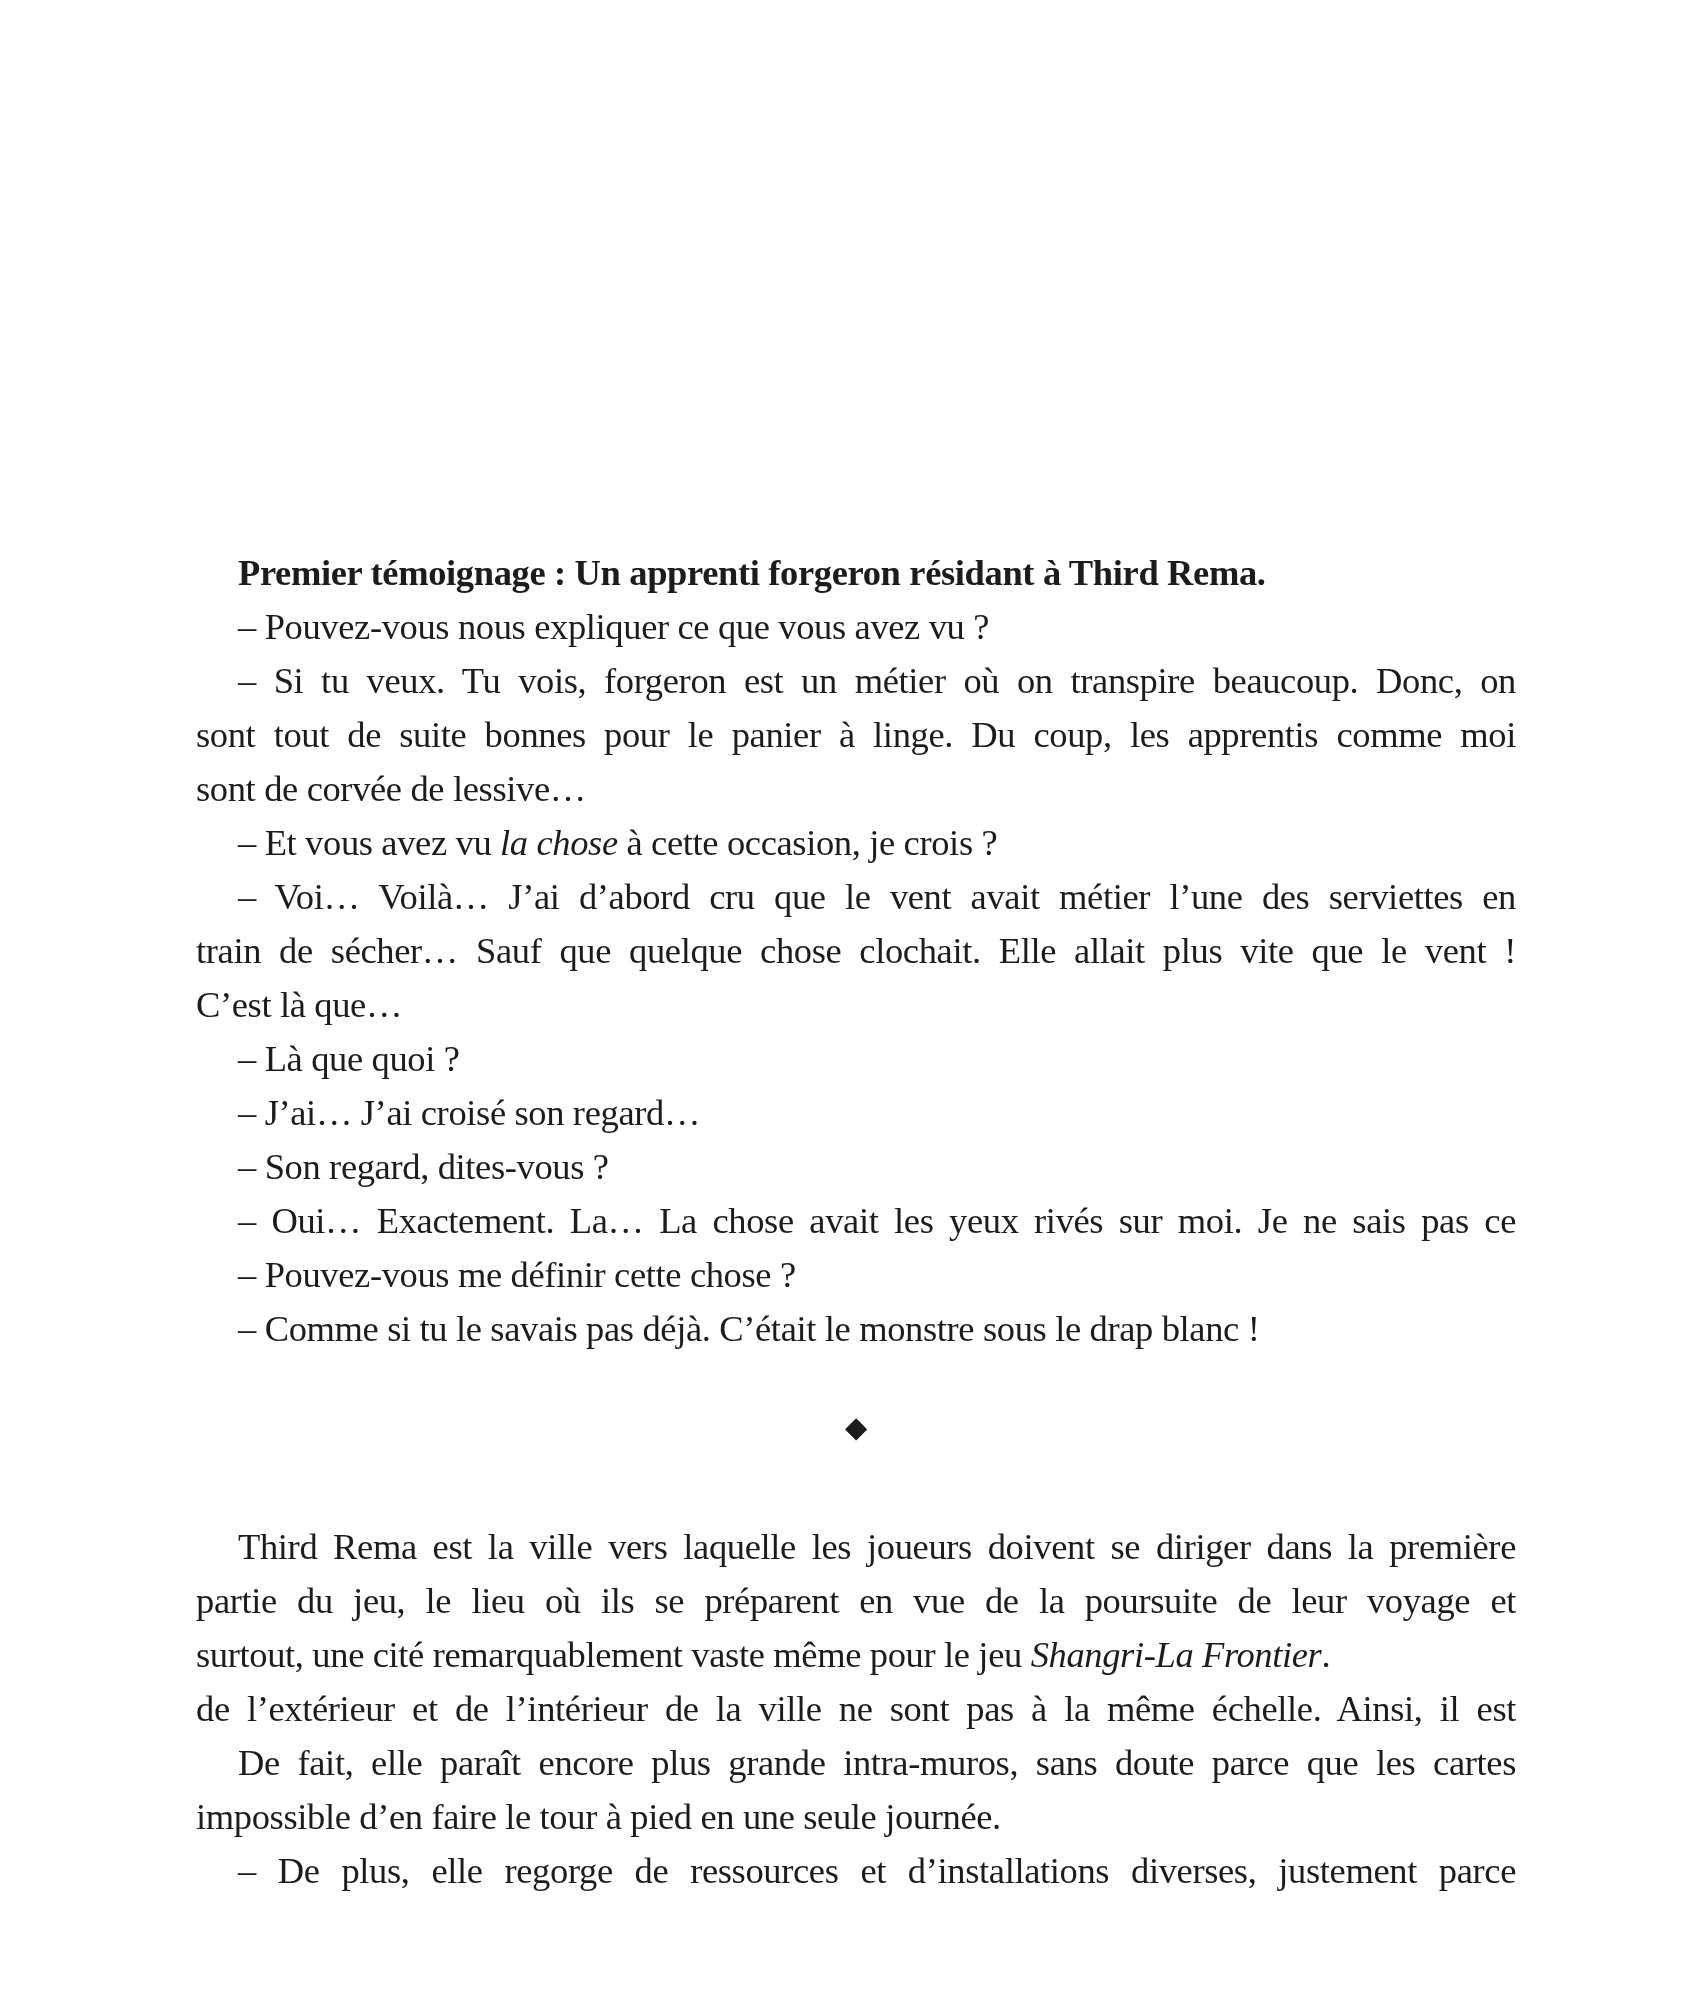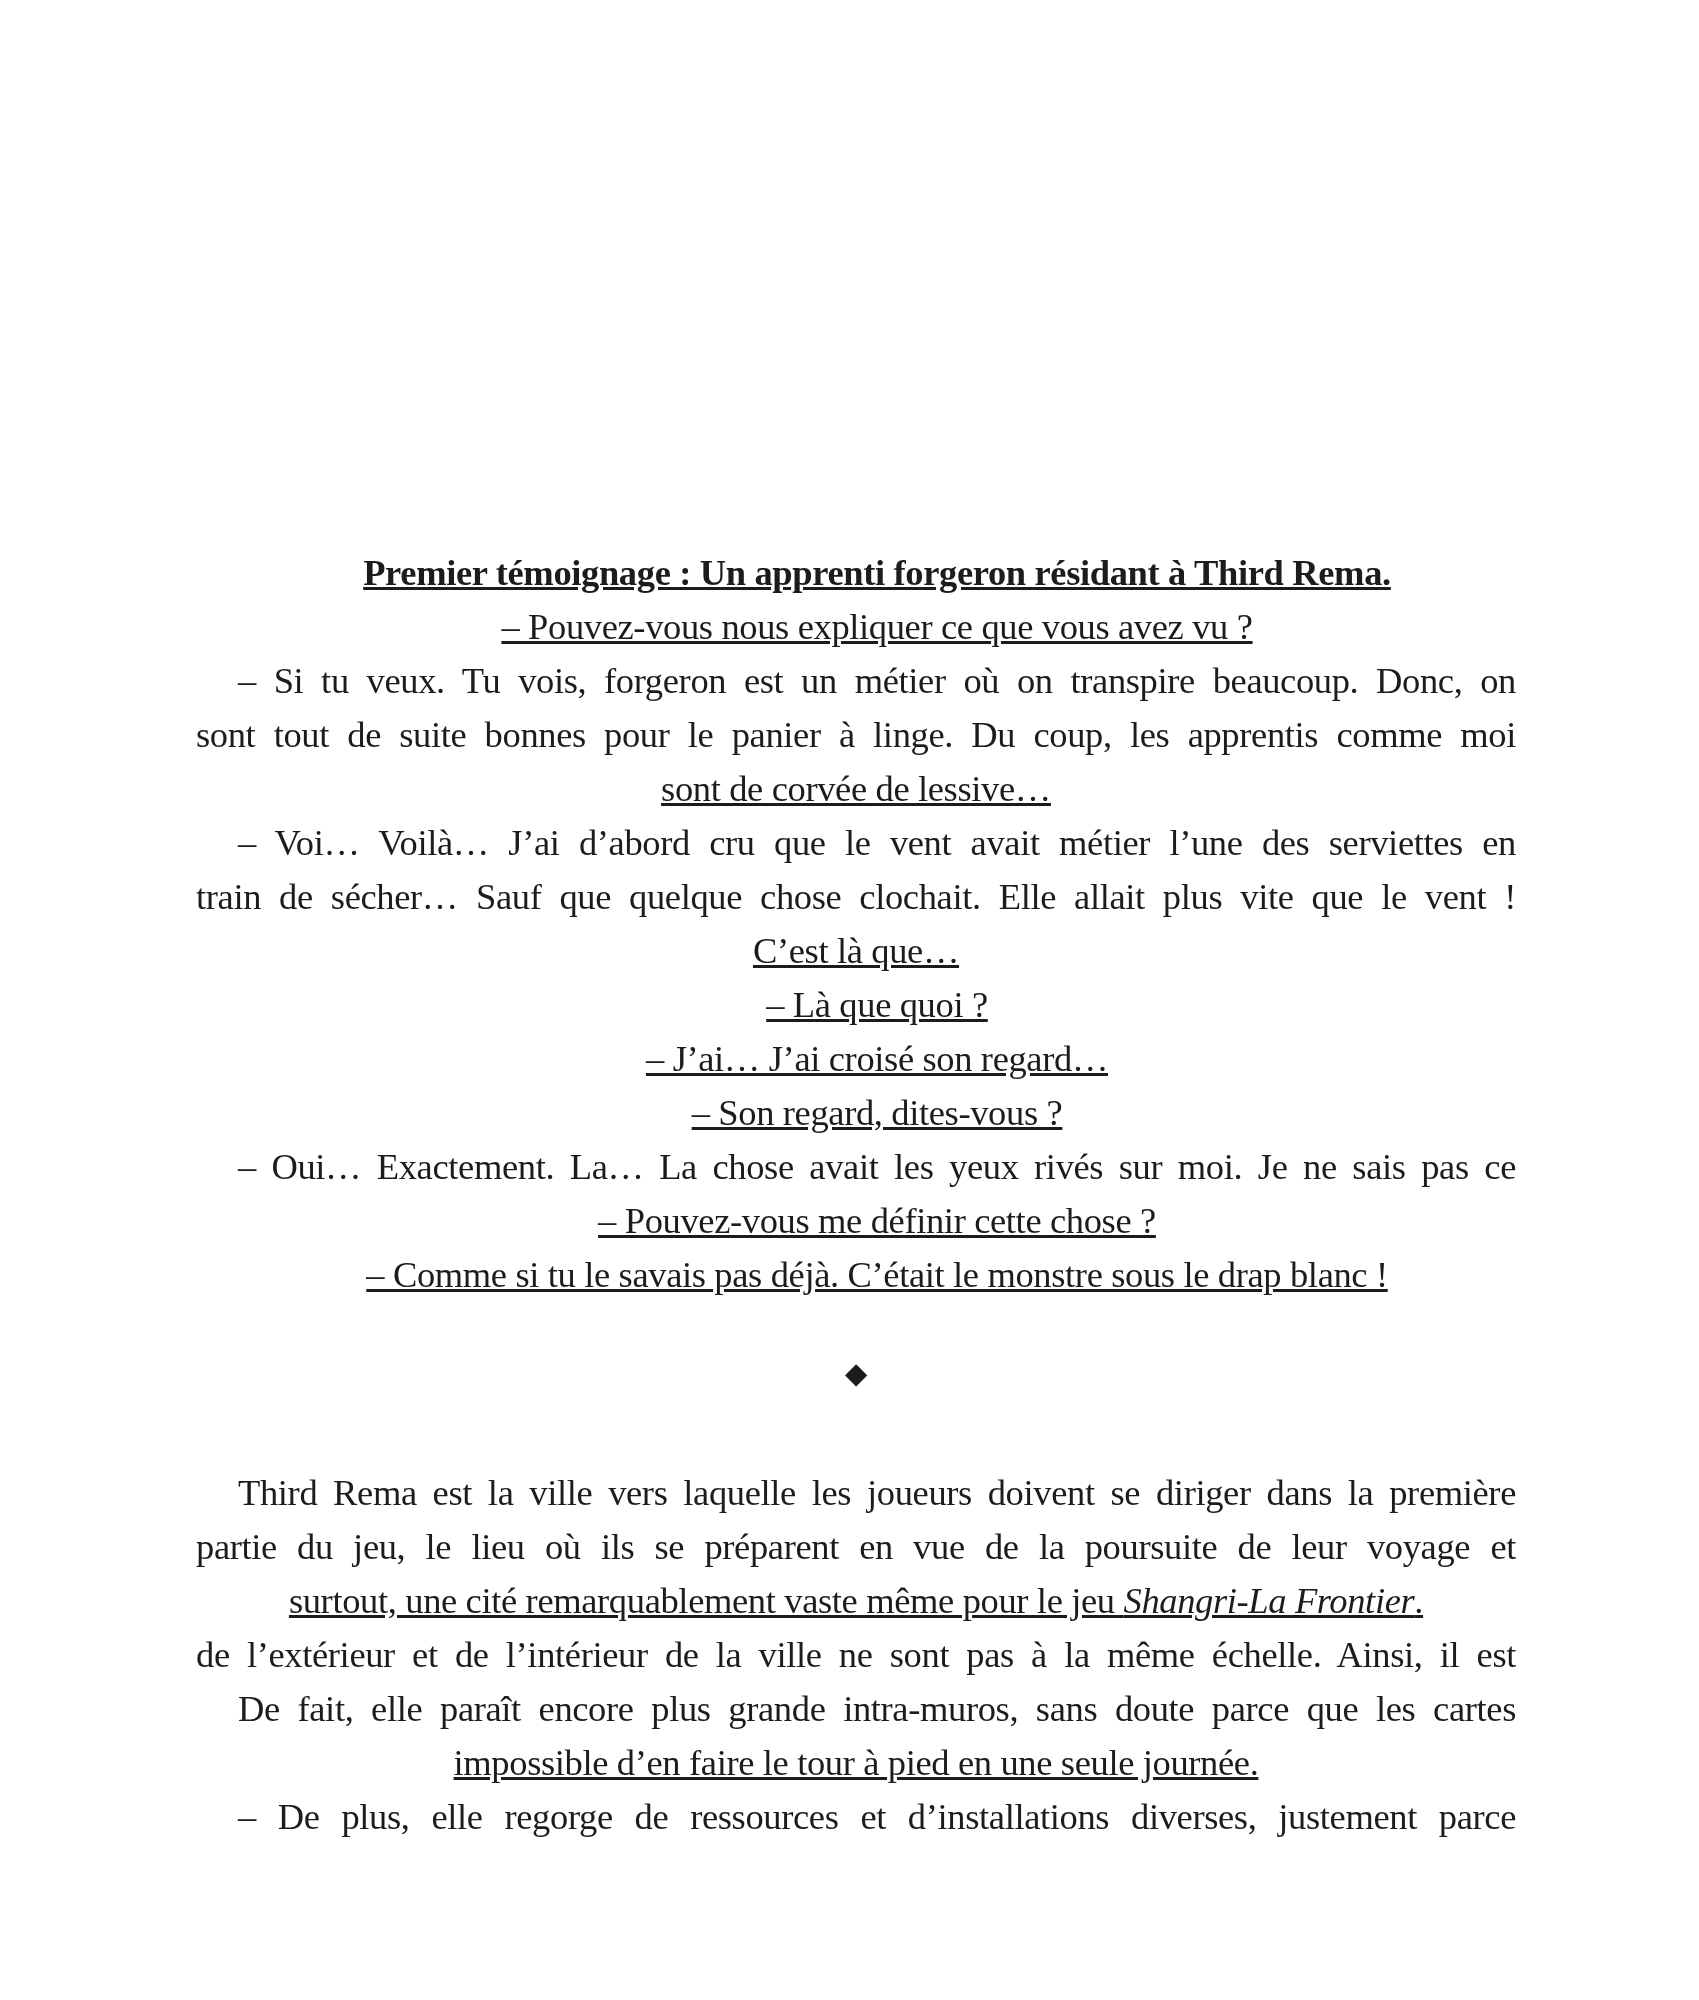--- a/index.html
+++ b/index.html
@@ -16,21 +16,21 @@
   .text-block {
     position: absolute;
     left: 196px; top: 546px;
     width: 1320px;
     font-size: 36.5px;
     line-height: 54px;
     letter-spacing: -0.01em;
   }
   .line { height: 54px; overflow: hidden; }
   .line.j { text-align: justify; text-align-last: justify; }
-  .line.l { text-align: center; text-decoration: underline; }
+  .line.l { text-align: left; }
   .line.ind { text-indent: 42px; }
   .bold { font-weight: bold; }
   .it { font-style: italic; }
   .separator {
     height: 54px;
     margin: 44px 0 66px 0;
     display: flex; align-items: center; justify-content: center;
     font-size: 29px;
     font-family: "DejaVu Sans", sans-serif;
   }
@@ -43,20 +43,23 @@
       <div class="block">
         <div class="line l ind bold"><span class="bold">Premier témoignage&nbsp;: Un apprenti forgeron résidant à Third Rema.</span></div>
       </div>
       <div class="block">
         <div class="line l ind"><span>– Pouvez-vous nous expliquer ce que vous avez vu&nbsp;?</span></div>
       </div>
       <div class="block">
         <div class="line j ind"><span>– Si tu veux. Tu vois, forgeron est un métier où on transpire beaucoup. Donc, on</span></div>
         <div class="line j"><span>sont tout de suite bonnes pour le panier à linge. Du coup, les apprentis comme moi</span></div>
         <div class="line l"><span>sont de corvée de lessive…</span></div>
+      </div>
+      <div class="block">
+        <div class="line l ind"><span>– Et vous avez vu </span><span class="it">la chose</span><span> à cette occasion, je crois&nbsp;?</span></div>
       </div>
       <div class="block">
         <div class="line j ind"><span>– Voi… Voilà… J’ai d’abord cru que le vent avait métier l’une des serviettes en</span></div>
         <div class="line j"><span>train de sécher… Sauf que quelque chose clochait. Elle allait plus vite que le vent&nbsp;!</span></div>
         <div class="line l"><span>C’est là que…</span></div>
       </div>
       <div class="block">
         <div class="line l ind"><span>– Là que quoi&nbsp;?</span></div>
       </div>
       <div class="block">

